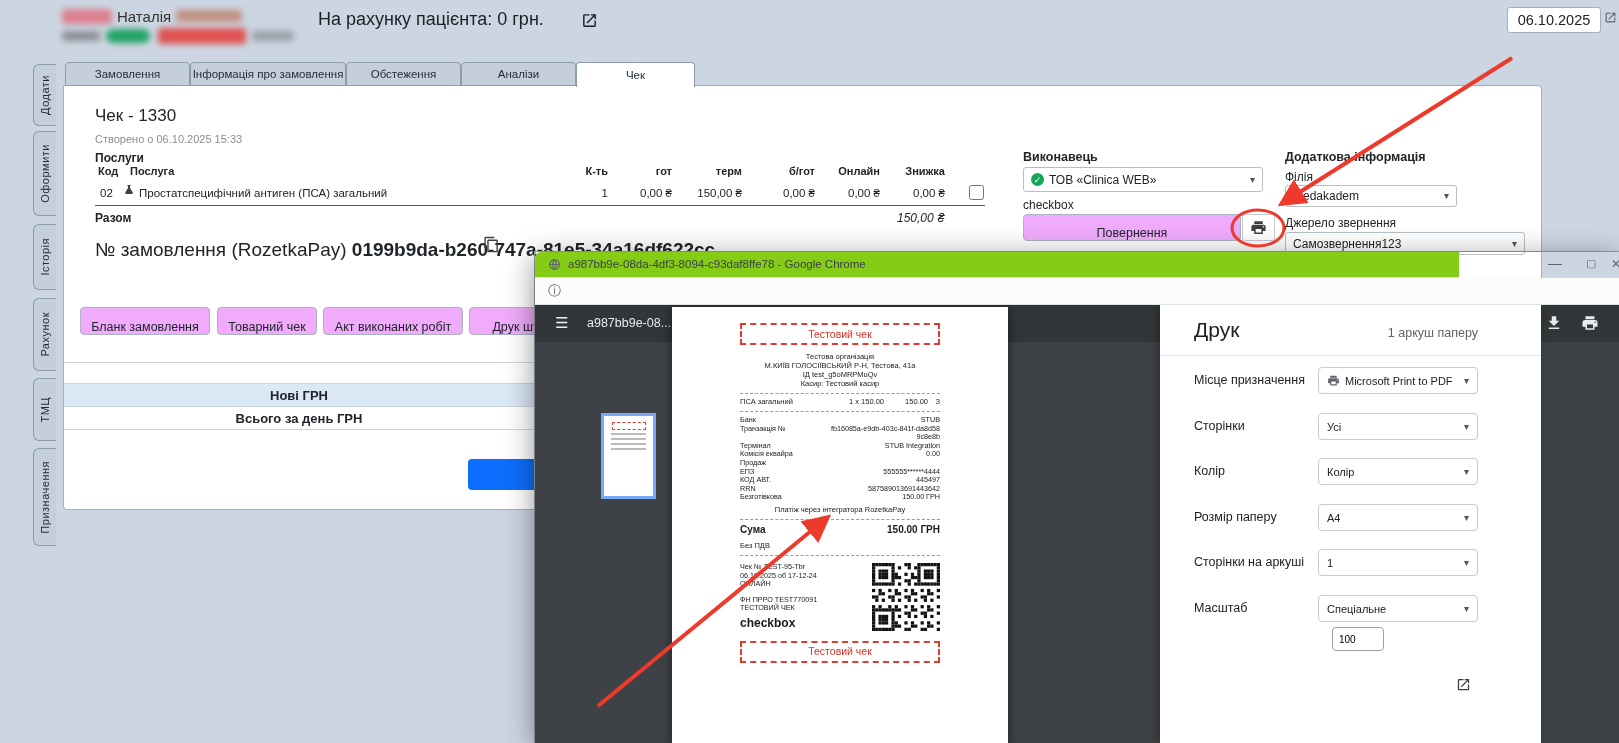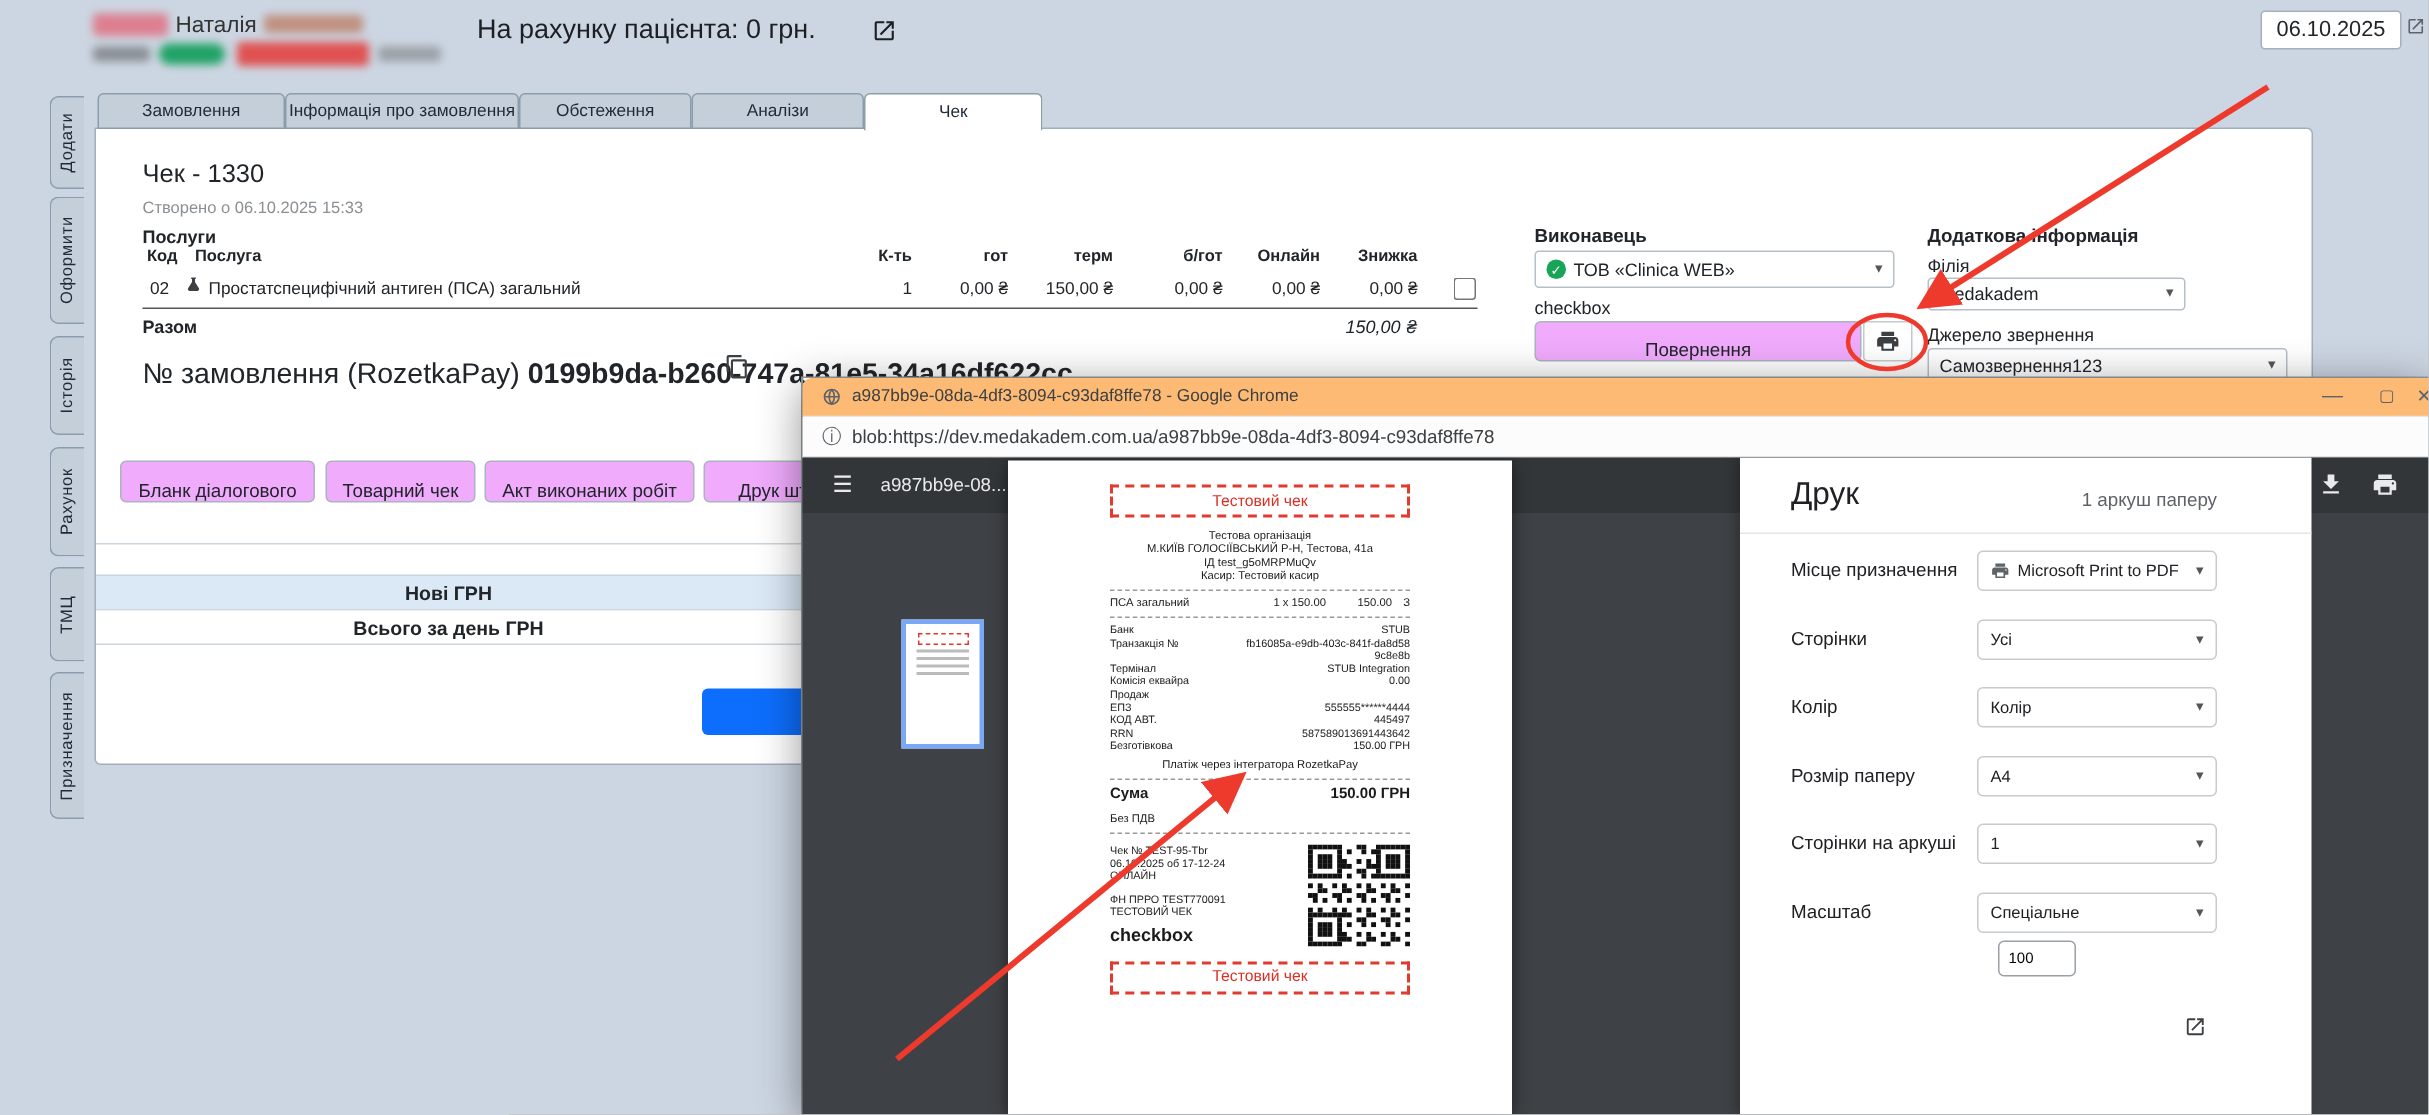--- a/index.html
+++ b/index.html
@@ -17,21 +17,21 @@
   .hcell{position:absolute;font-weight:bold;font-size:11px}
   .rbox{position:absolute;text-align:right;font-size:11.5px}
   .rboxh{position:absolute;text-align:right;font-size:11px;font-weight:bold}
   .wbtn{position:absolute;height:28px;background:#f0abfc;border:1px solid #aab4bd;border-radius:4px;font-size:12.5px;color:#212529;display:flex;align-items:flex-end;justify-content:center;cursor:pointer}
   .ksel{position:absolute;display:flex;align-items:center;gap:5px;background:#fff;border:1px solid #b6bfc7;border-radius:3px;padding:0 7px;font-size:12px;color:#212529;cursor:pointer}
   .caret{margin-left:auto;color:#555;font-size:10px;line-height:1}
   .srow{position:absolute;left:64px;width:1477px;border-bottom:1px solid #cdd5dc;display:flex;align-items:center}
   .srow .ctext{width:470px;text-align:center;font-weight:bold;font-size:13px}
   
   .chrome{position:absolute;left:535px;top:252px;width:1084px;height:491px;z-index:10;box-shadow:0 6px 28px rgba(0,0,0,.45),0 0 0 1px #9aa0a6}
-  .titlebar{position:absolute;left:0;top:0;width:1084px;height:26px;background:#fdba74;border-bottom:1px solid #e6e6e6;border-radius:6px 0 0 0}
+  .titlebar{position:absolute;left:0;top:0;width:924px;height:26px;background:#84cc16;border-bottom:1px solid #e6e6e6;border-radius:6px 0 0 0}
   .urlbar{position:absolute;left:0;top:26px;width:1084px;height:27px;background:#fcfcfd;border-bottom:1px solid #dfe3e6;display:flex;align-items:center;gap:7px;padding-left:13px}
   .pdfarea{position:absolute;left:0;top:53px;width:1084px;height:438px;background:#3e4145;overflow:hidden}
   .pdftoolbar{position:absolute;left:0;top:0;width:1084px;height:37px;background:#323639}
   .gsel{position:absolute;display:flex;align-items:center;gap:5px;border:1px solid #c8cacc;border-radius:4px;background:#fff;padding:0 8px;font-size:11px;color:#202124;height:27px;width:160px;left:158px;cursor:pointer}
   .plabel{position:absolute;left:34px;font-size:12.5px;color:#202124}
   
   .page{position:absolute;left:137px;top:2px;width:336px;height:436px;background:#fff;box-shadow:0 2px 10px rgba(0,0,0,.5)}
   .rcol{position:absolute;left:68px;top:16px;width:200px;font-size:7.5px;line-height:9px;color:#1a1a1a}
   .rbanner{height:22px;border:2px dashed #e03b2f;color:#d93025;font-size:10.5px;display:flex;align-items:center;justify-content:center}
   .rsep{margin-top:5px;border-top:1px dashed #999}
@@ -144,21 +144,21 @@
       <span>№ замовлення (RozetkaPay)</span>
       <span style="font-weight:bold">0199b9da-b260-747a-81e5-34a16df622cc</span>
     </div>
     <div class="abs" style="left:483px;top:236px;color:#3c4043">
       <svg class="ic" width="17" height="17" viewBox="0 0 24 24" fill="currentColor">
           <path d="M16 1H4c-1.1 0-2 .9-2 2v14h2V3h12V1zm3 4H8c-1.1 0-2 .9-2 2v14c0 1.1.9 2 2 2h11c1.1 0 2-.9 2-2V7c0-1.1-.9-2-2-2zm0 16H8V7h11v14z"></path>
         </svg>
     </div>
 
     <div class="wbtn" style="left:80px;top:307px;width:130px">
-        <span>Бланк діалогового</span>
+        <span>Бланк замовлення</span>
       </div>
     <div class="wbtn" style="left:217px;top:307px;width:100px">
         <span>Товарний чек</span>
       </div>
     <div class="wbtn" style="left:323px;top:307px;width:140px">
         <span>Акт виконаних робіт</span>
       </div>
     <div class="wbtn" style="left:469px;top:307px;width:100px">
         <span>Друк штр</span>
       </div>
@@ -212,21 +212,20 @@
           </svg>
       </div>
       <div class="abs" style="left:33px;top:6px;font-size:11.5px;color:#3c4043">a987bb9e-08da-4df3-8094-c93daf8ffe78 - Google Chrome</div>
       <span class="abs" style="left:1013px;top:3px;font-size:14px;color:#5f6368;cursor:pointer">—</span>
       <span class="abs" style="left:1051px;top:5px;font-size:11px;color:#5f6368;cursor:pointer">▢</span>
       <span class="abs" style="left:1076px;top:5px;font-size:12px;color:#5f6368;cursor:pointer">✕</span>
     </div>
 
     <div class="urlbar">
       <span style="font-size:13px;color:#5f6368">ⓘ</span>
-      <span style="font-size:12.5px;color:#3c4043">blob:https://dev.medakadem.com.ua/a987bb9e-08da-4df3-8094-c93daf8ffe78</span>
     </div>
 
     <div class="pdfarea">
       <div class="pdftoolbar">
         <span class="abs" style="left:20px;top:9px;font-size:15px;color:#e8eaed;cursor:pointer">☰</span>
         <span class="abs" style="left:52px;top:11px;font-size:12.5px;color:#e8eaed">a987bb9e-08...</span>
         <div class="abs" style="left:1010px;top:9px;color:#e8eaed;cursor:pointer">
           <svg class="ic" width="18" height="18" viewBox="0 0 24 24" fill="currentColor">
               <path d="M19 9h-4V3H9v6H5l7 7 7-7zm-14 9v2h14v-2H5z"></path>
             </svg>

